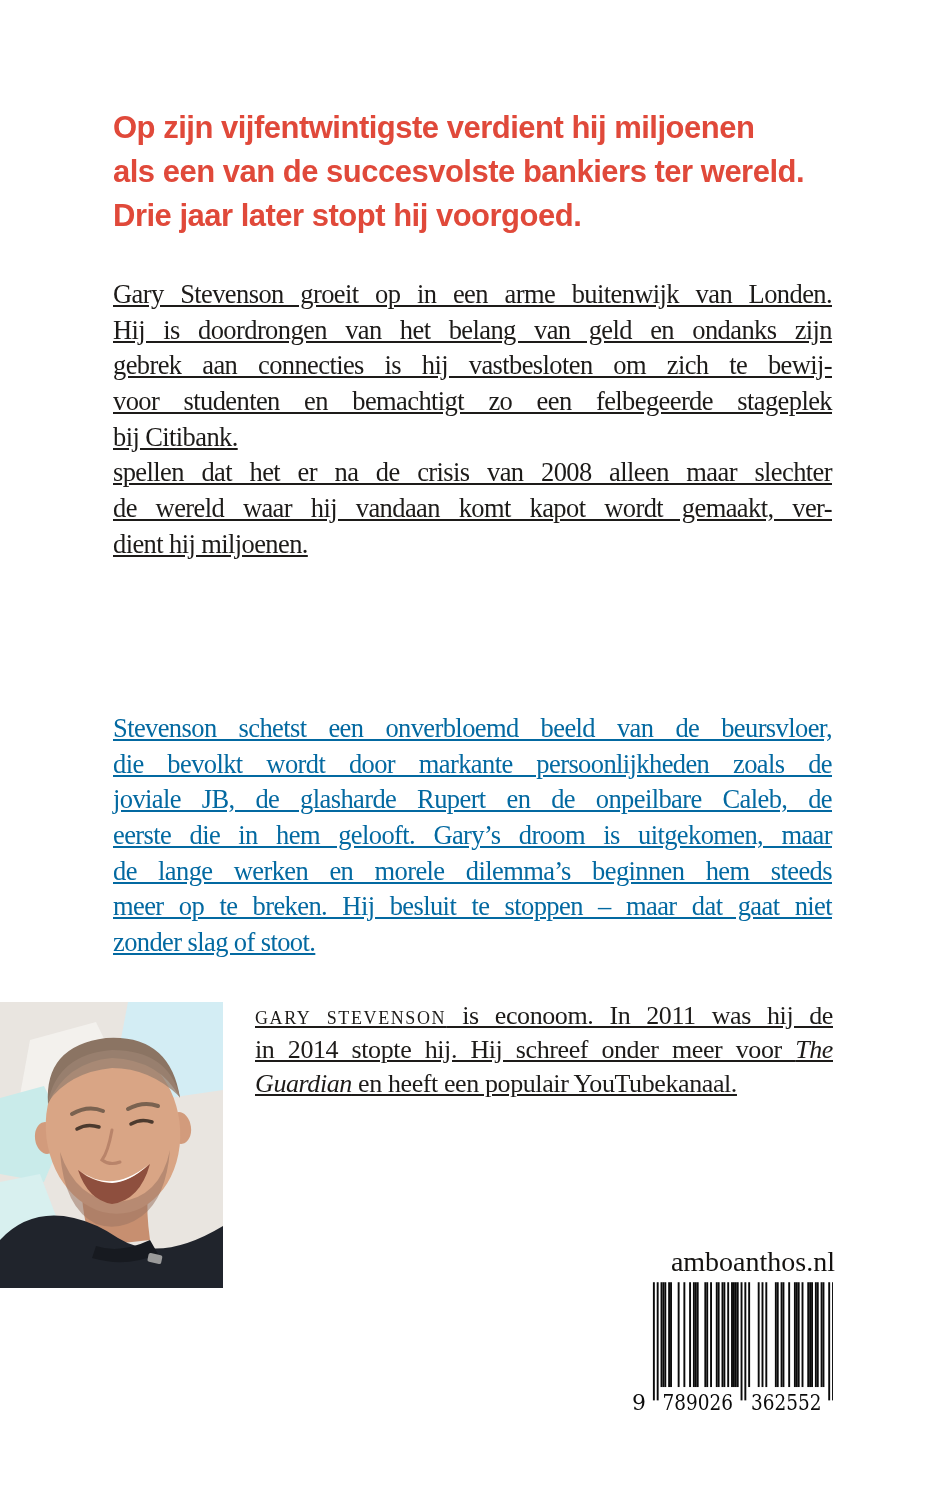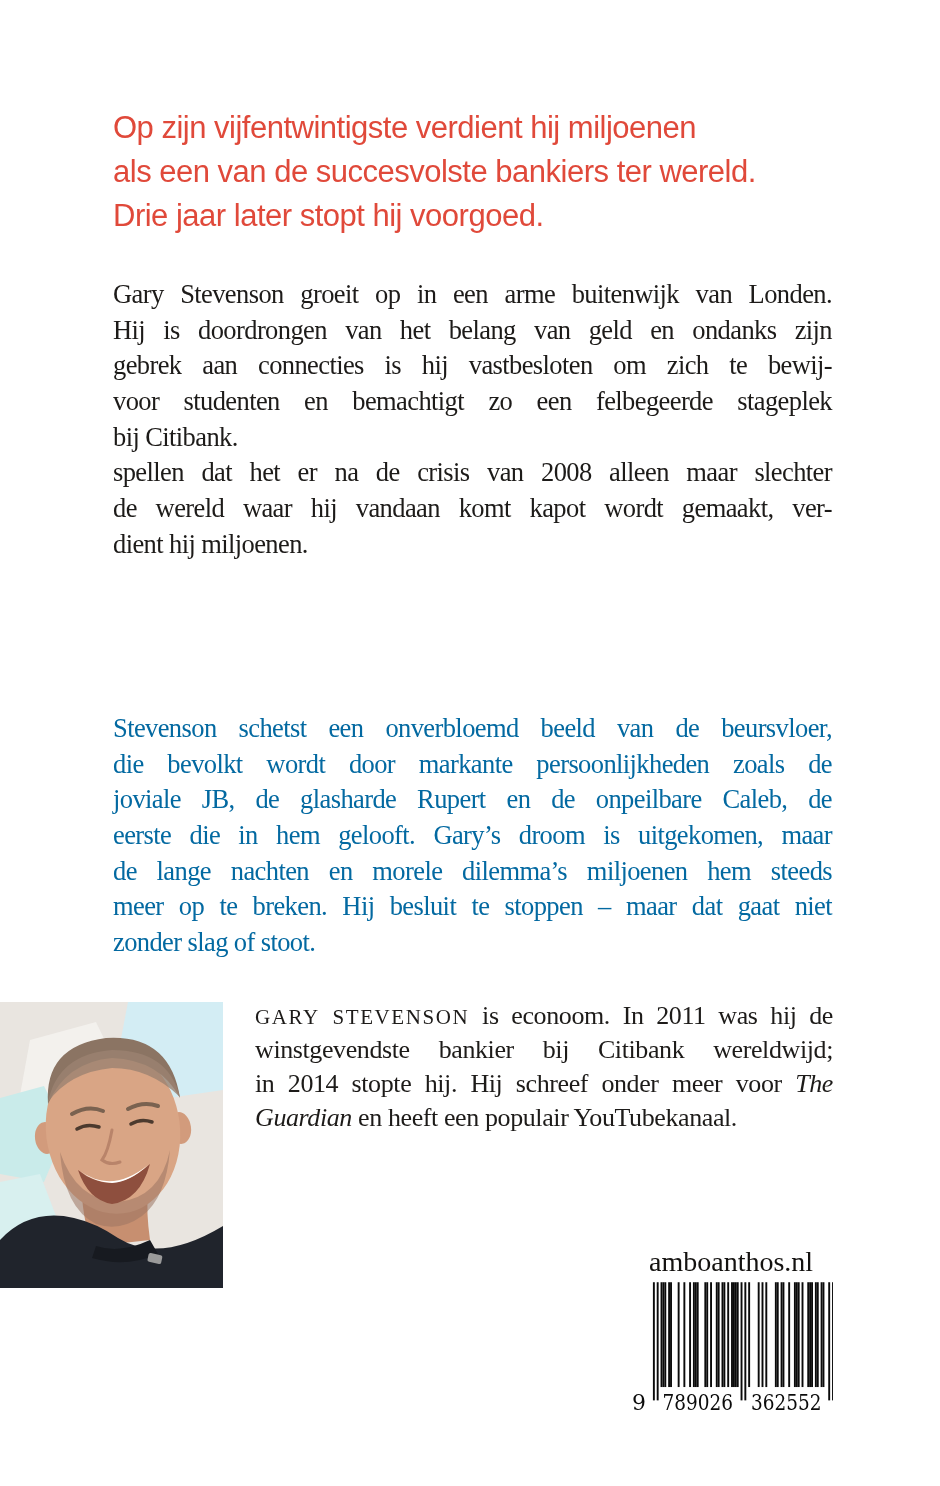--- a/index.html
+++ b/index.html
@@ -10,70 +10,71 @@
     background: #ffffff;
     overflow: hidden;
     font-family: "Liberation Serif", serif;
   }
   .headline {
     position: absolute;
     left: 113px;
     top: 106px;
     width: 730px;
     font-family: "Liberation Sans", sans-serif;
-    font-weight: 400;
+    font-weight: 700;
     font-size: 31px;
     line-height: 44px;
     letter-spacing: -0.5px;
   }
   .syn {
     position: absolute;
     left: 113px;
     width: 719px;
     font-size: 26.5px;
     line-height: 35.7px;
     letter-spacing: -0.6px;
     color: #1d1b19;
   }
   .syn-1 { top: 277px; }
   .syn-2 { top: 711px; }
   .syn .line, .bio .line {
     text-align: justify;
     text-align-last: justify;
     text-justify: inter-word;
     height: 35.7px;
+    text-decoration: underline;
   }
   .bio .line { height: 34px; }
   .line.short { text-align: left; text-align-last: left; }
   .bio {
     position: absolute;
     left: 255px;
     top: 999px;
     width: 578px;
     font-size: 26px;
     line-height: 34px;
     letter-spacing: -0.4px;
     color: #1d1b19;
   }
-  .seg-smallcaps { font-size: 21px; letter-spacing: 1.6px; }
+  .seg-smallcaps { font-size: 18px; letter-spacing: 1.6px; }
   .seg-italic { font-style: italic; }
   .seg-normal { }
   .photo {
     position: absolute;
     left: 0;
     top: 1002px;
     width: 223px;
     height: 286px;
   }
   .publisher {
     position: absolute;
     left: 649px;
     top: 1246px;
     width: 186px;
-    text-align: left;
+    text-align: right;
     font-size: 28px;
     color: #141210;
   }
   .barcode {
     position: absolute;
     left: 631px;
     top: 1282px;
     width: 205px;
     height: 132px;
   }
@@ -98,21 +99,21 @@
     <div class="line">spellen dat het er na de crisis van 2008 alleen maar slechter</div>
     <div class="line">de wereld waar hij vandaan komt kapot wordt gemaakt, ver-</div>
     <div class="line short">dient hij miljoenen.</div>
   </div>
 
   <div class="syn syn-2" style="color: #0369a1;">
     <div class="line">Stevenson schetst een onverbloemd beeld van de beursvloer,</div>
     <div class="line">die bevolkt wordt door markante persoonlijkheden zoals de</div>
     <div class="line">joviale JB, de glasharde Rupert en de onpeilbare Caleb, de</div>
     <div class="line">eerste die in hem gelooft. Gary’s droom is uitgekomen, maar</div>
-    <div class="line">de lange nachten en morele dilemma’s miljoenen hem steeds</div>
+    <div class="line">de lange werken en morele dilemma’s beginnen hem steeds</div>
     <div class="line">meer op te breken. Hij besluit te stoppen – maar dat gaat niet</div>
     <div class="line short">zonder slag of stoot.</div>
   </div>
 
   <div class="photo">
     <svg width="223" height="286" viewBox="0 0 223 286" aria-hidden="true">
       <rect width="223" height="286" fill="#e9e5e0"></rect>
       <polygon points="128,0 223,0 223,88 168,96 120,42" fill="#d3edf4"></polygon>
       <polygon points="30,38 96,20 120,70 84,118 18,104" fill="#f4f2ee" opacity="0.9"></polygon>
       <polygon points="0,96 44,84 66,128 44,180 0,172" fill="#c9ebea"></polygon>
@@ -132,21 +133,20 @@
       <path d="M78,168 Q112,196 150,162 Q140,198 112,202 Q88,198 78,168 Z" fill="#8e4f3e"></path>
       <path d="M80,169 Q112,192 148,163 Q130,180 112,181 Q94,180 80,169 Z" fill="#ffffff"></path>
       <path d="M0,238 Q30,206 74,216 Q96,221 118,236 Q160,262 223,224 L223,286 L0,286 Z" fill="#20242c"></path>
       <path d="M96,244 Q120,252 150,238 L158,252 Q126,266 92,256 Z" fill="#171a20"></path>
       <rect x="148" y="252" width="14" height="9" rx="2" fill="#9a9a9a" transform="rotate(12 155 256)"></rect>
     </svg>
   </div>
 
   <div class="bio" style="color: rgb(29, 27, 25);">
     <div class="line"><span class="seg-smallcaps">GARY STEVENSON</span><span class="seg-normal"> is econoom. In 2011 was hij de</span></div>
-    <div class="line"><span class="seg-normal">winstgevendste bankier bij Citibank wereldwijd;</span></div>
     <div class="line"><span class="seg-normal">in 2014 stopte hij. Hij schreef onder meer voor </span><span class="seg-italic">The</span></div>
     <div class="line short"><span class="seg-italic">Guardian</span><span class="seg-normal"> en heeft een populair YouTubekanaal.</span></div>
   </div>
 
   <div class="publisher">amboanthos.nl</div>
 
   <div class="barcode" id="barcode"><svg width="202" height="131" viewBox="-11.5 0 106 68.5">
         <g fill="#0b0b0b">
           <rect x="0" y="0" width="1" height="62"></rect>
           <rect x="2" y="0" width="1" height="62"></rect>

